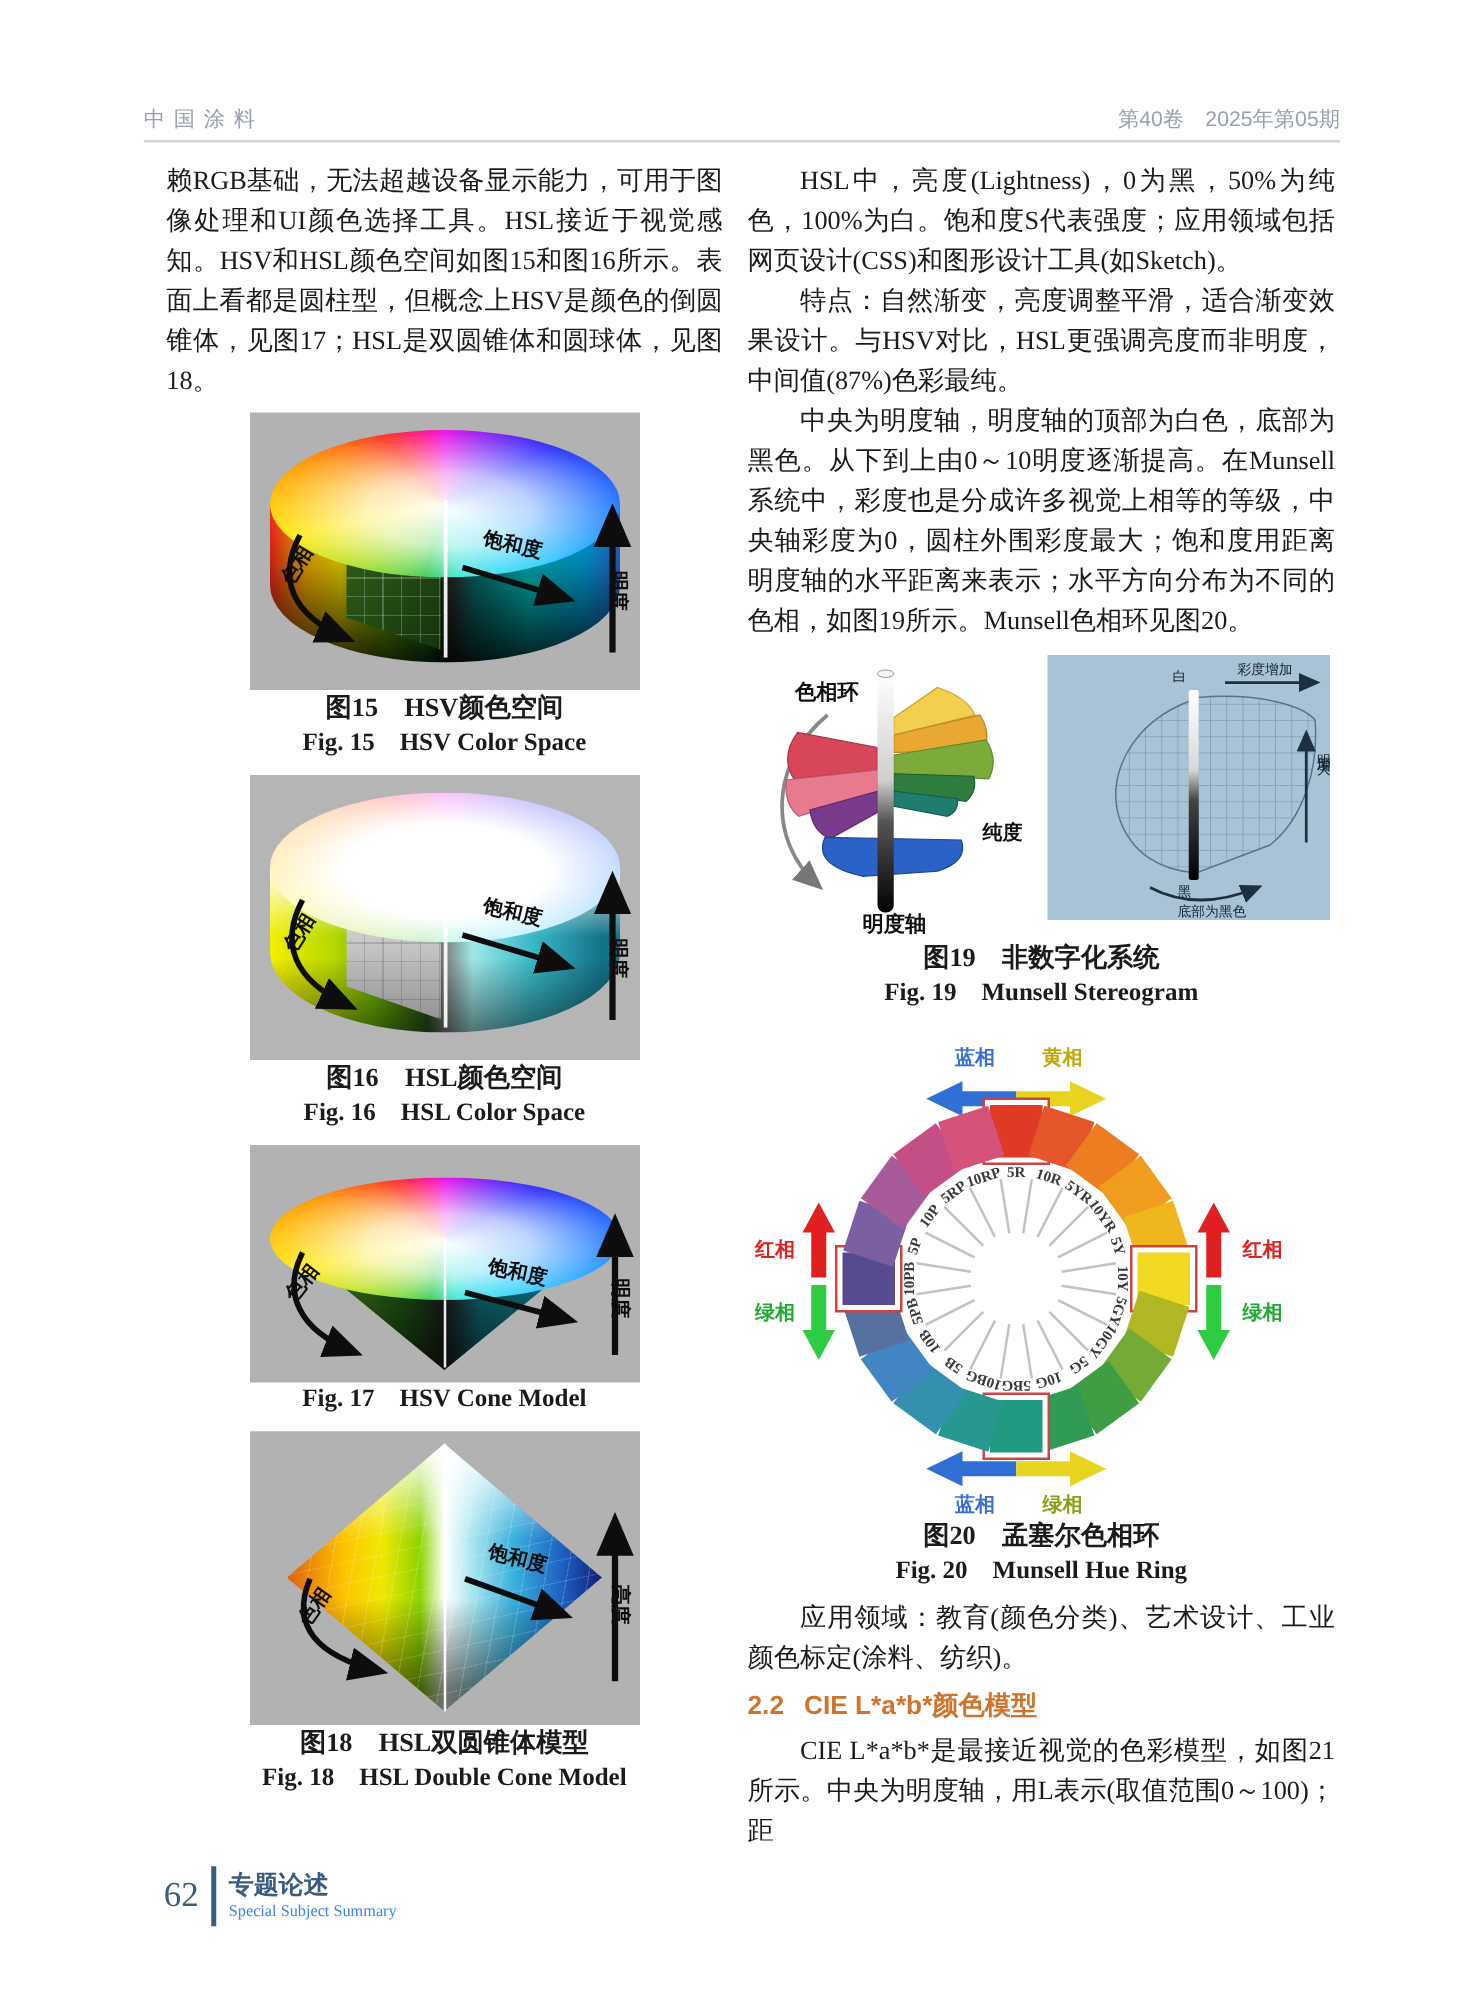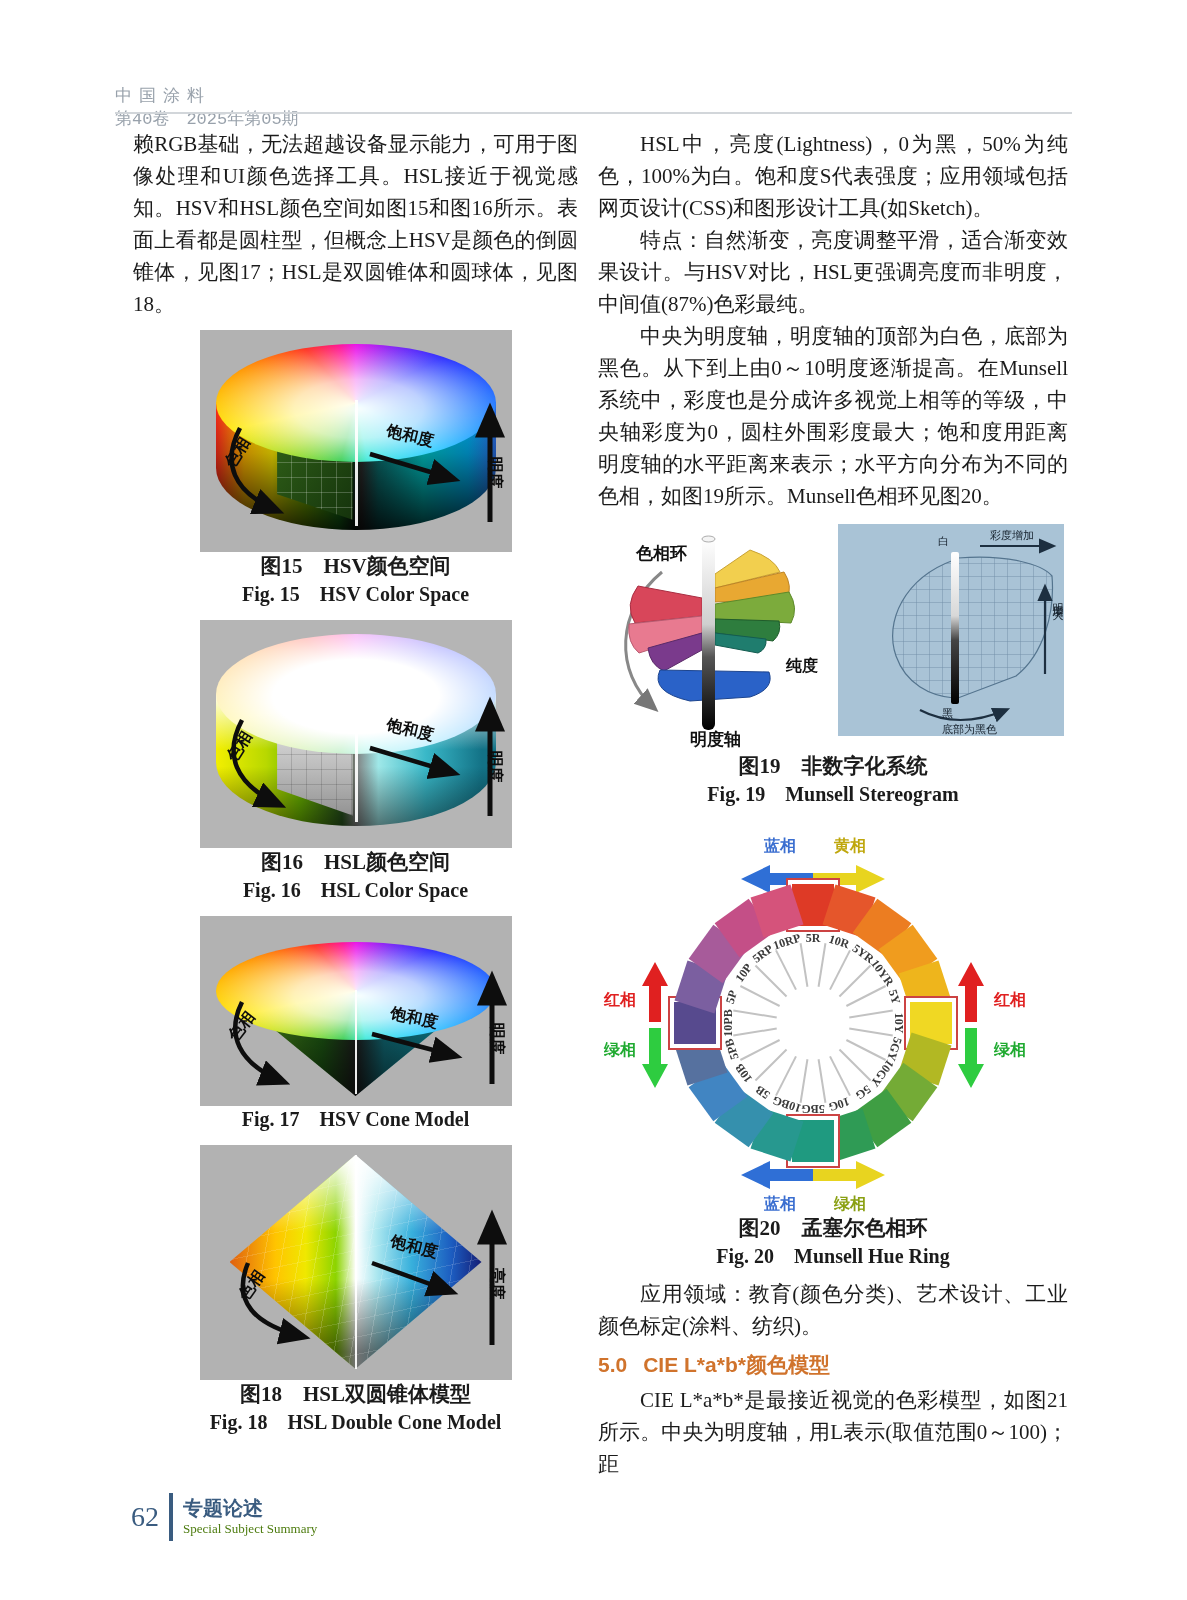--- a/index.html
+++ b/index.html
@@ -1,20 +1,20 @@
 <!DOCTYPE html>
 <html><head>
 <meta charset="utf-8">
 <style>
   html,body{margin:0;padding:0;background:#fff;}
   .page{position:relative;width:1187px;height:1600px;background:#ffffff;overflow:hidden;
         font-family:"Liberation Serif","DejaVu Serif",serif;color:#1b1b1b;}
   
   .hdr{position:absolute;top:84px;left:115px;right:115px;display:flex;justify-content:space-between;
-       font-family:Liberation Mono, monospace;font-size:17px;color:#98a1ab;flex-direction:column;}
+       font-family:Liberation Sans, sans-serif;font-size:17px;color:#98a1ab;}
   .hdr .jn{letter-spacing:7px;}
   .hdr-rule{position:absolute;top:112px;left:115px;right:115px;border-top:2px solid #d2d6da;}
   
   .col{position:absolute;top:128px;}
   .col-left{left:133px;width:445px;}
   .col-right{left:598px;width:470px;}
   .col p{margin:0;font-size:21px;line-height:32px;text-align:justify;text-indent:2em;}
   .col p.noindent{text-indent:0;}
   h3.sec{margin:10px 0 6px;font-family:"Liberation Sans","DejaVu Sans",sans-serif;
          font-size:21px;line-height:26px;color:#d0732c;font-weight:700;}
@@ -52,21 +52,21 @@
   .hue-swatch{position:absolute;width:42px;height:42px;}
   .hue-swatch.boxed{box-shadow:0 0 0 4px #fff,0 0 0 6px #cc4343;}
   .hue-label{position:absolute;font:700 12px "Liberation Serif",serif;color:#3a3a3a;white-space:nowrap;}
   .hue-line{position:absolute;width:2px;height:44px;background:#c2c2c2;}
   .ring-word{position:absolute;font:700 16px "Liberation Serif",serif;white-space:nowrap;}
   
   .ftr{position:absolute;left:131px;top:1493px;display:flex;align-items:center;}
   .ftr .pg{font-size:28px;color:#3a5c80;margin-right:10px;}
   .ftr .bar{width:4px;height:48px;background:#3a5c80;margin-right:10px;}
   .ftr .zh{font-family:"Liberation Sans","DejaVu Sans",sans-serif;font-size:20px;font-weight:700;color:#3a5c80;line-height:24px;}
-  .ftr .en{font-size:13px;color:#4d7c0f;line-height:18px;}
+  .ftr .en{font-size:13px;color:#3b82f6;line-height:18px;}
 </style>
 </head>
 <body>
 
 <div class="page">
 
   <div class="hdr">
     <span class="jn">中国涂料</span>
     <span>第40卷　2025年第05期</span>
   </div>
@@ -343,21 +343,21 @@
         </div>
       <figcaption class="figcap">
         <div class="zh">图20　孟塞尔色相环</div>
         <div class="en">Fig. 20　Munsell Hue Ring</div>
       </figcaption>
     </figure>
 
     <p>应用领域：教育(颜色分类)、艺术设计、工业颜色标定(涂料、纺织)。</p>
 
     <h3 class="sec">
-      <span class="num">5.0</span><span>CIE L*a*b*颜色模型</span>
+      <span class="num">2.2</span><span>CIE L*a*b*颜色模型</span>
     </h3>
     <p>CIE L*a*b*是最接近视觉的色彩模型，如图21所示。中央为明度轴，用L表示(取值范围0～100)；距</p>
   </div>
 
   <div class="ftr">
     <span class="pg">62</span>
     <span class="bar"></span>
     <span>
       <div class="zh">专题论述</div>
       <div class="en">Special Subject Summary</div>

